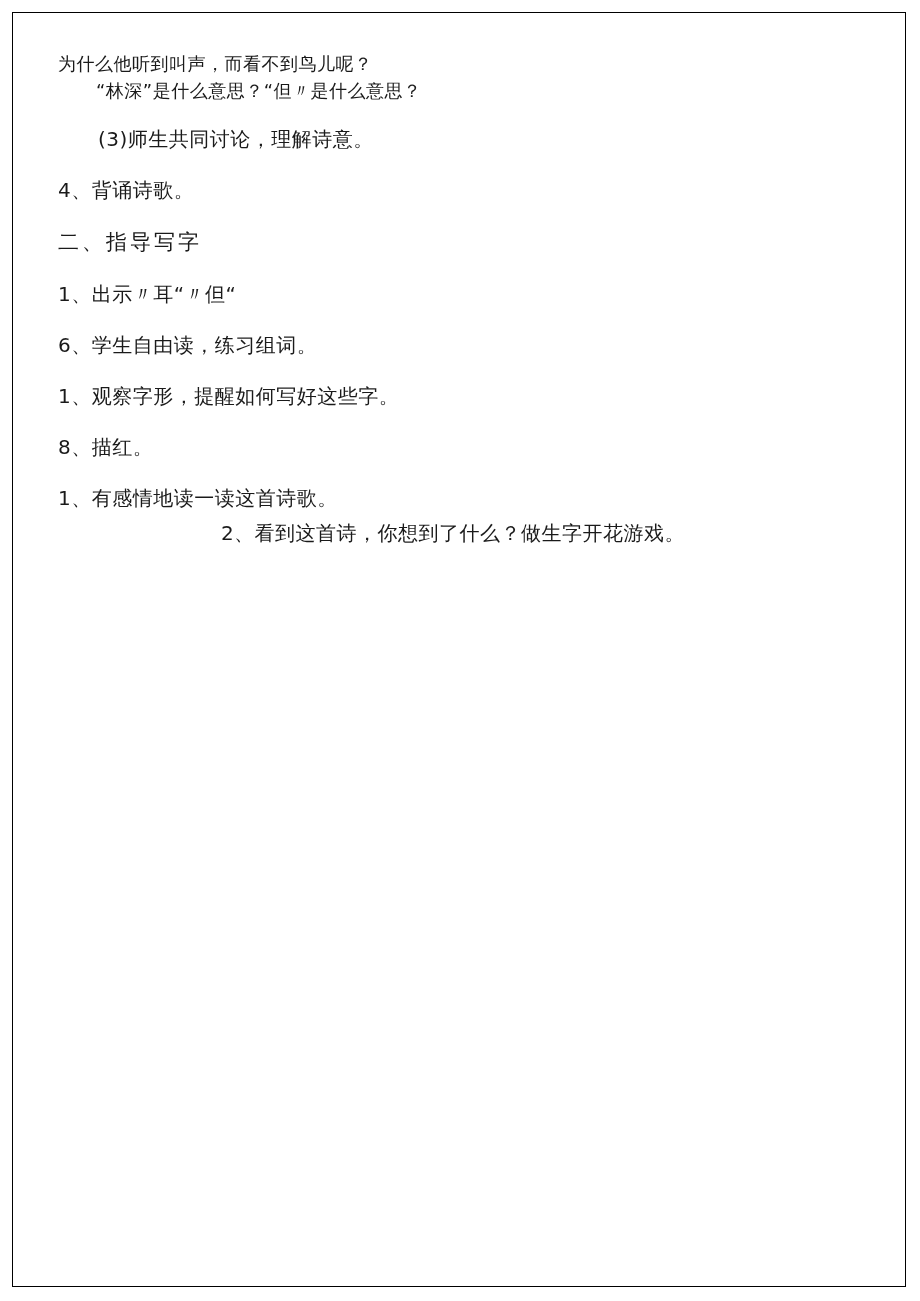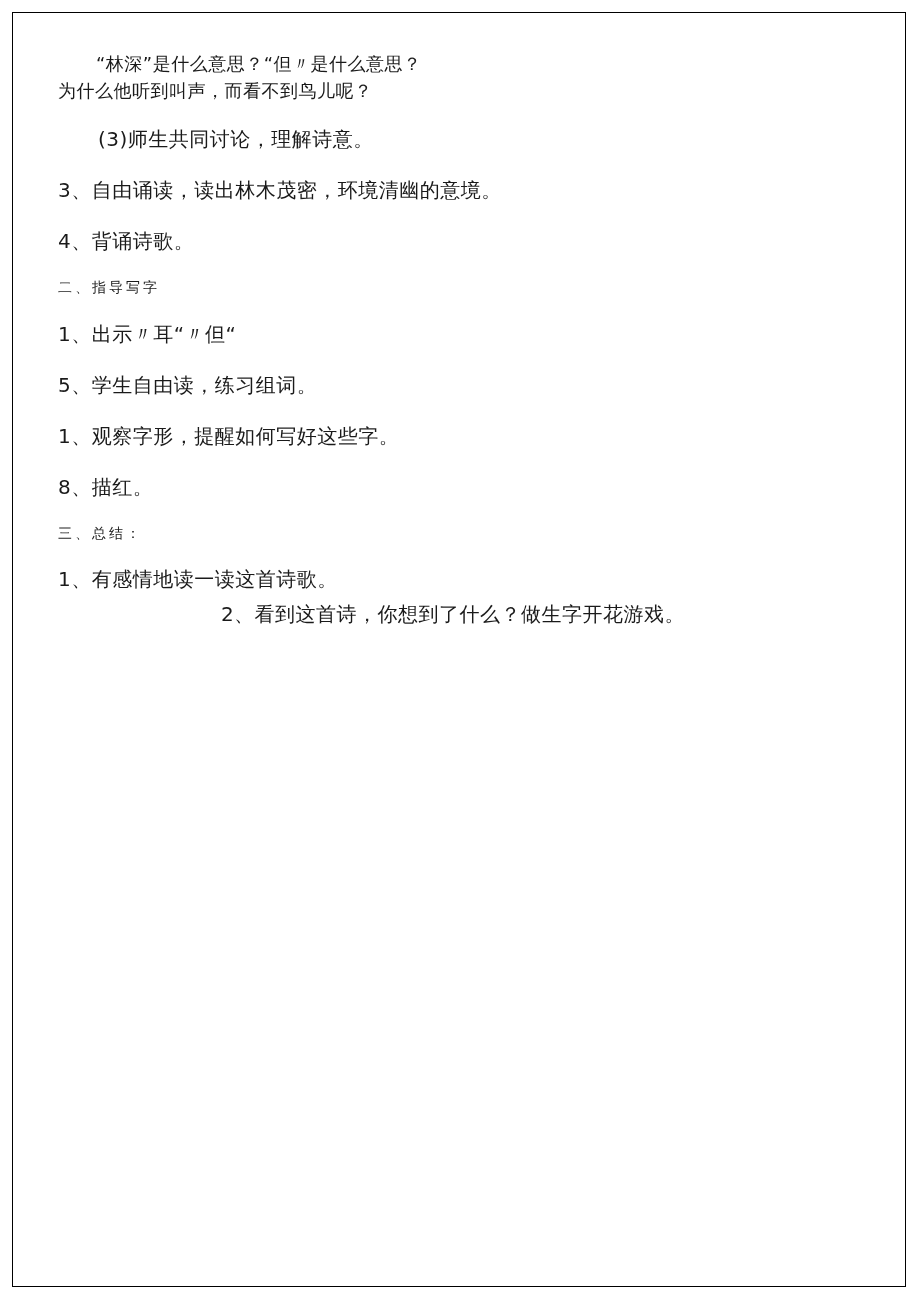--- a/index.html
+++ b/index.html
@@ -48,52 +48,50 @@
   }
   .small {
     font-size: 18px;
     line-height: 1.5;
   }
   .indent-1 { text-indent: 0; padding-left: 38px; }
   .indent-2 { padding-left: 40px; }
   .gap-sm { margin-top: 4px; text-align: center; }
   .gap-md { margin-top: 20px; }
   .heading {
-    font-size: 14px;
+    font-size: 21px;
     letter-spacing: 3px;
   }
 </style>
 </head>
 <body>
 
 <div class="page">
   <div class="page-border"></div>
 
   <div class="content">
 
+    <div class="line small">为什么他听到叫声，而看不到鸟儿呢？</div>
+
     <div class="line small indent-1">“林深”是什么意思？“但〃是什么意思？</div>
-
-    <div class="line small">为什么他听到叫声，而看不到鸟儿呢？</div>
 
     <div class="line gap-md indent-2">(3)师生共同讨论，理解诗意。</div>
 
-    <div class="line gap-md">3、自由诵读，读出林木茂密，环境清幽的意境。</div>
 
     <div class="line gap-md">4、背诵诗歌。</div>
 
     <div class="line heading gap-md">二、指导写字</div>
 
     <div class="line gap-md">1、出示〃耳“〃但“</div>
 
-    <div class="line gap-md">5、学生自由读，练习组词。</div>
+    <div class="line gap-md">6、学生自由读，练习组词。</div>
 
     <div class="line gap-md">1、观察字形，提醒如何写好这些字。</div>
 
     <div class="line gap-md">8、描红。</div>
 
-    <div class="line heading gap-md">三、总结：</div>
 
     <div class="line gap-md">1、有感情地读一读这首诗歌。</div>
 
     <div class="line gap-sm">2、看到这首诗，你想到了什么？做生字开花游戏。</div>
 
   </div>
 </div>
 
 </body></html>

